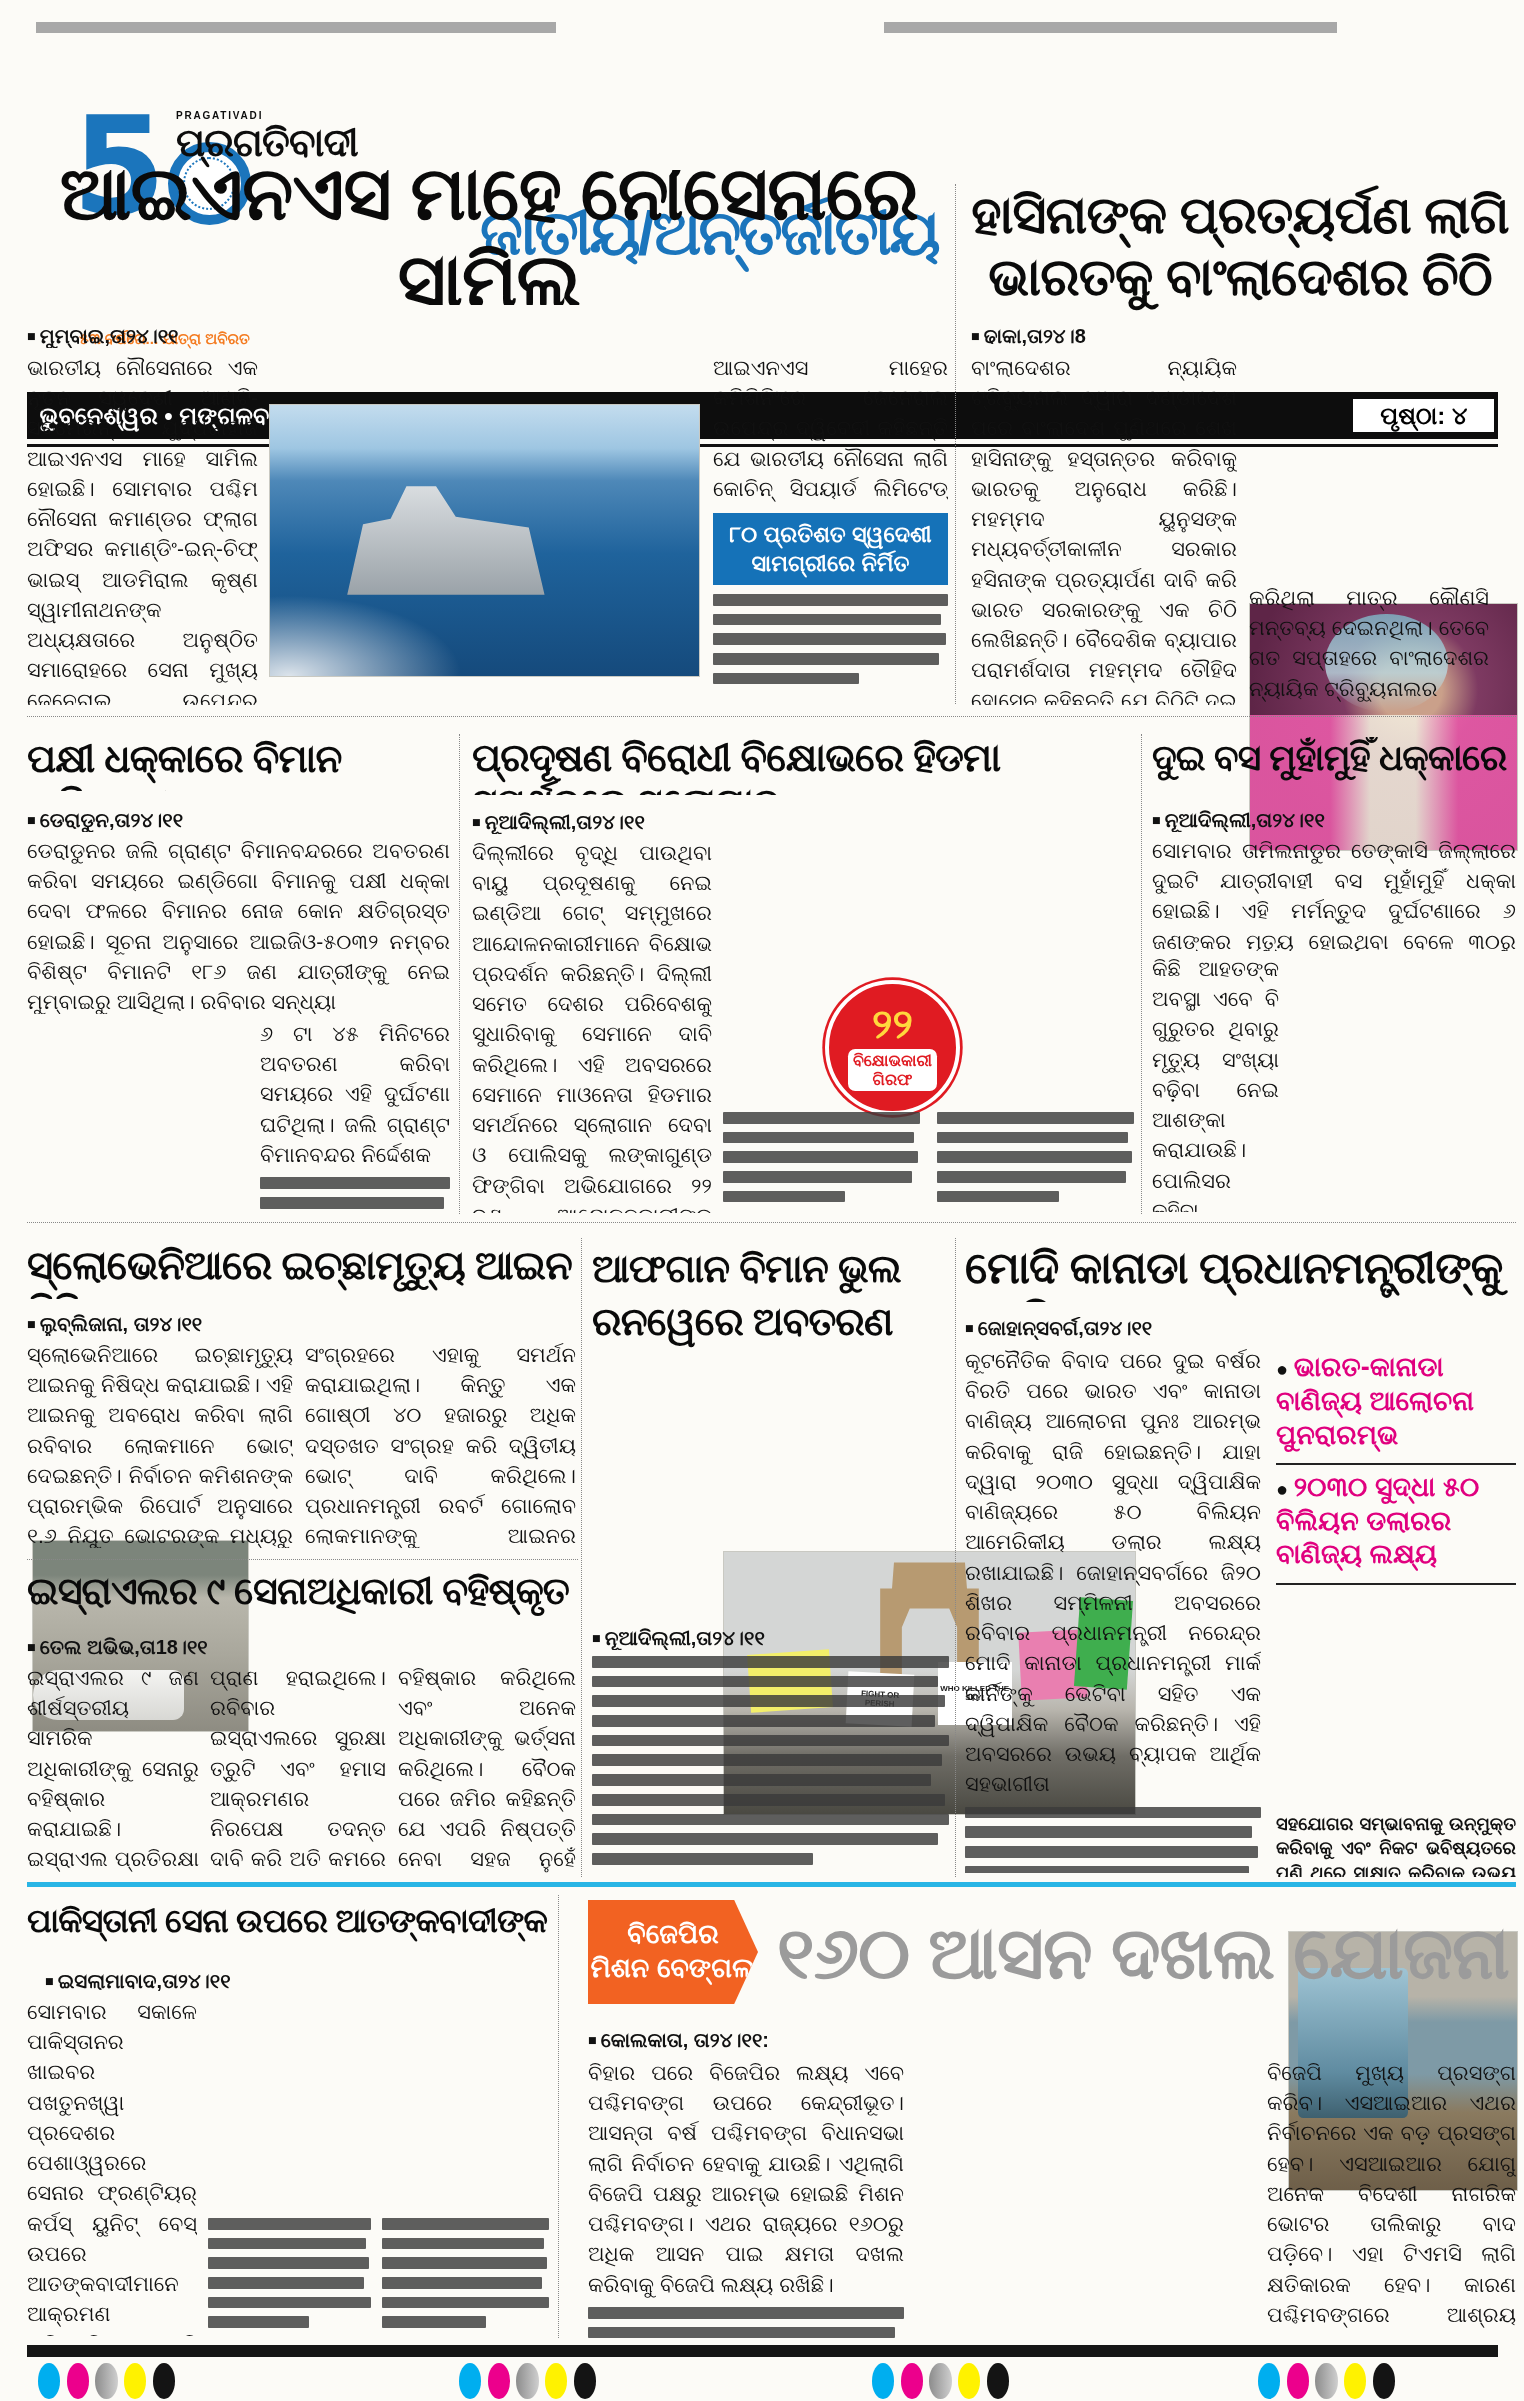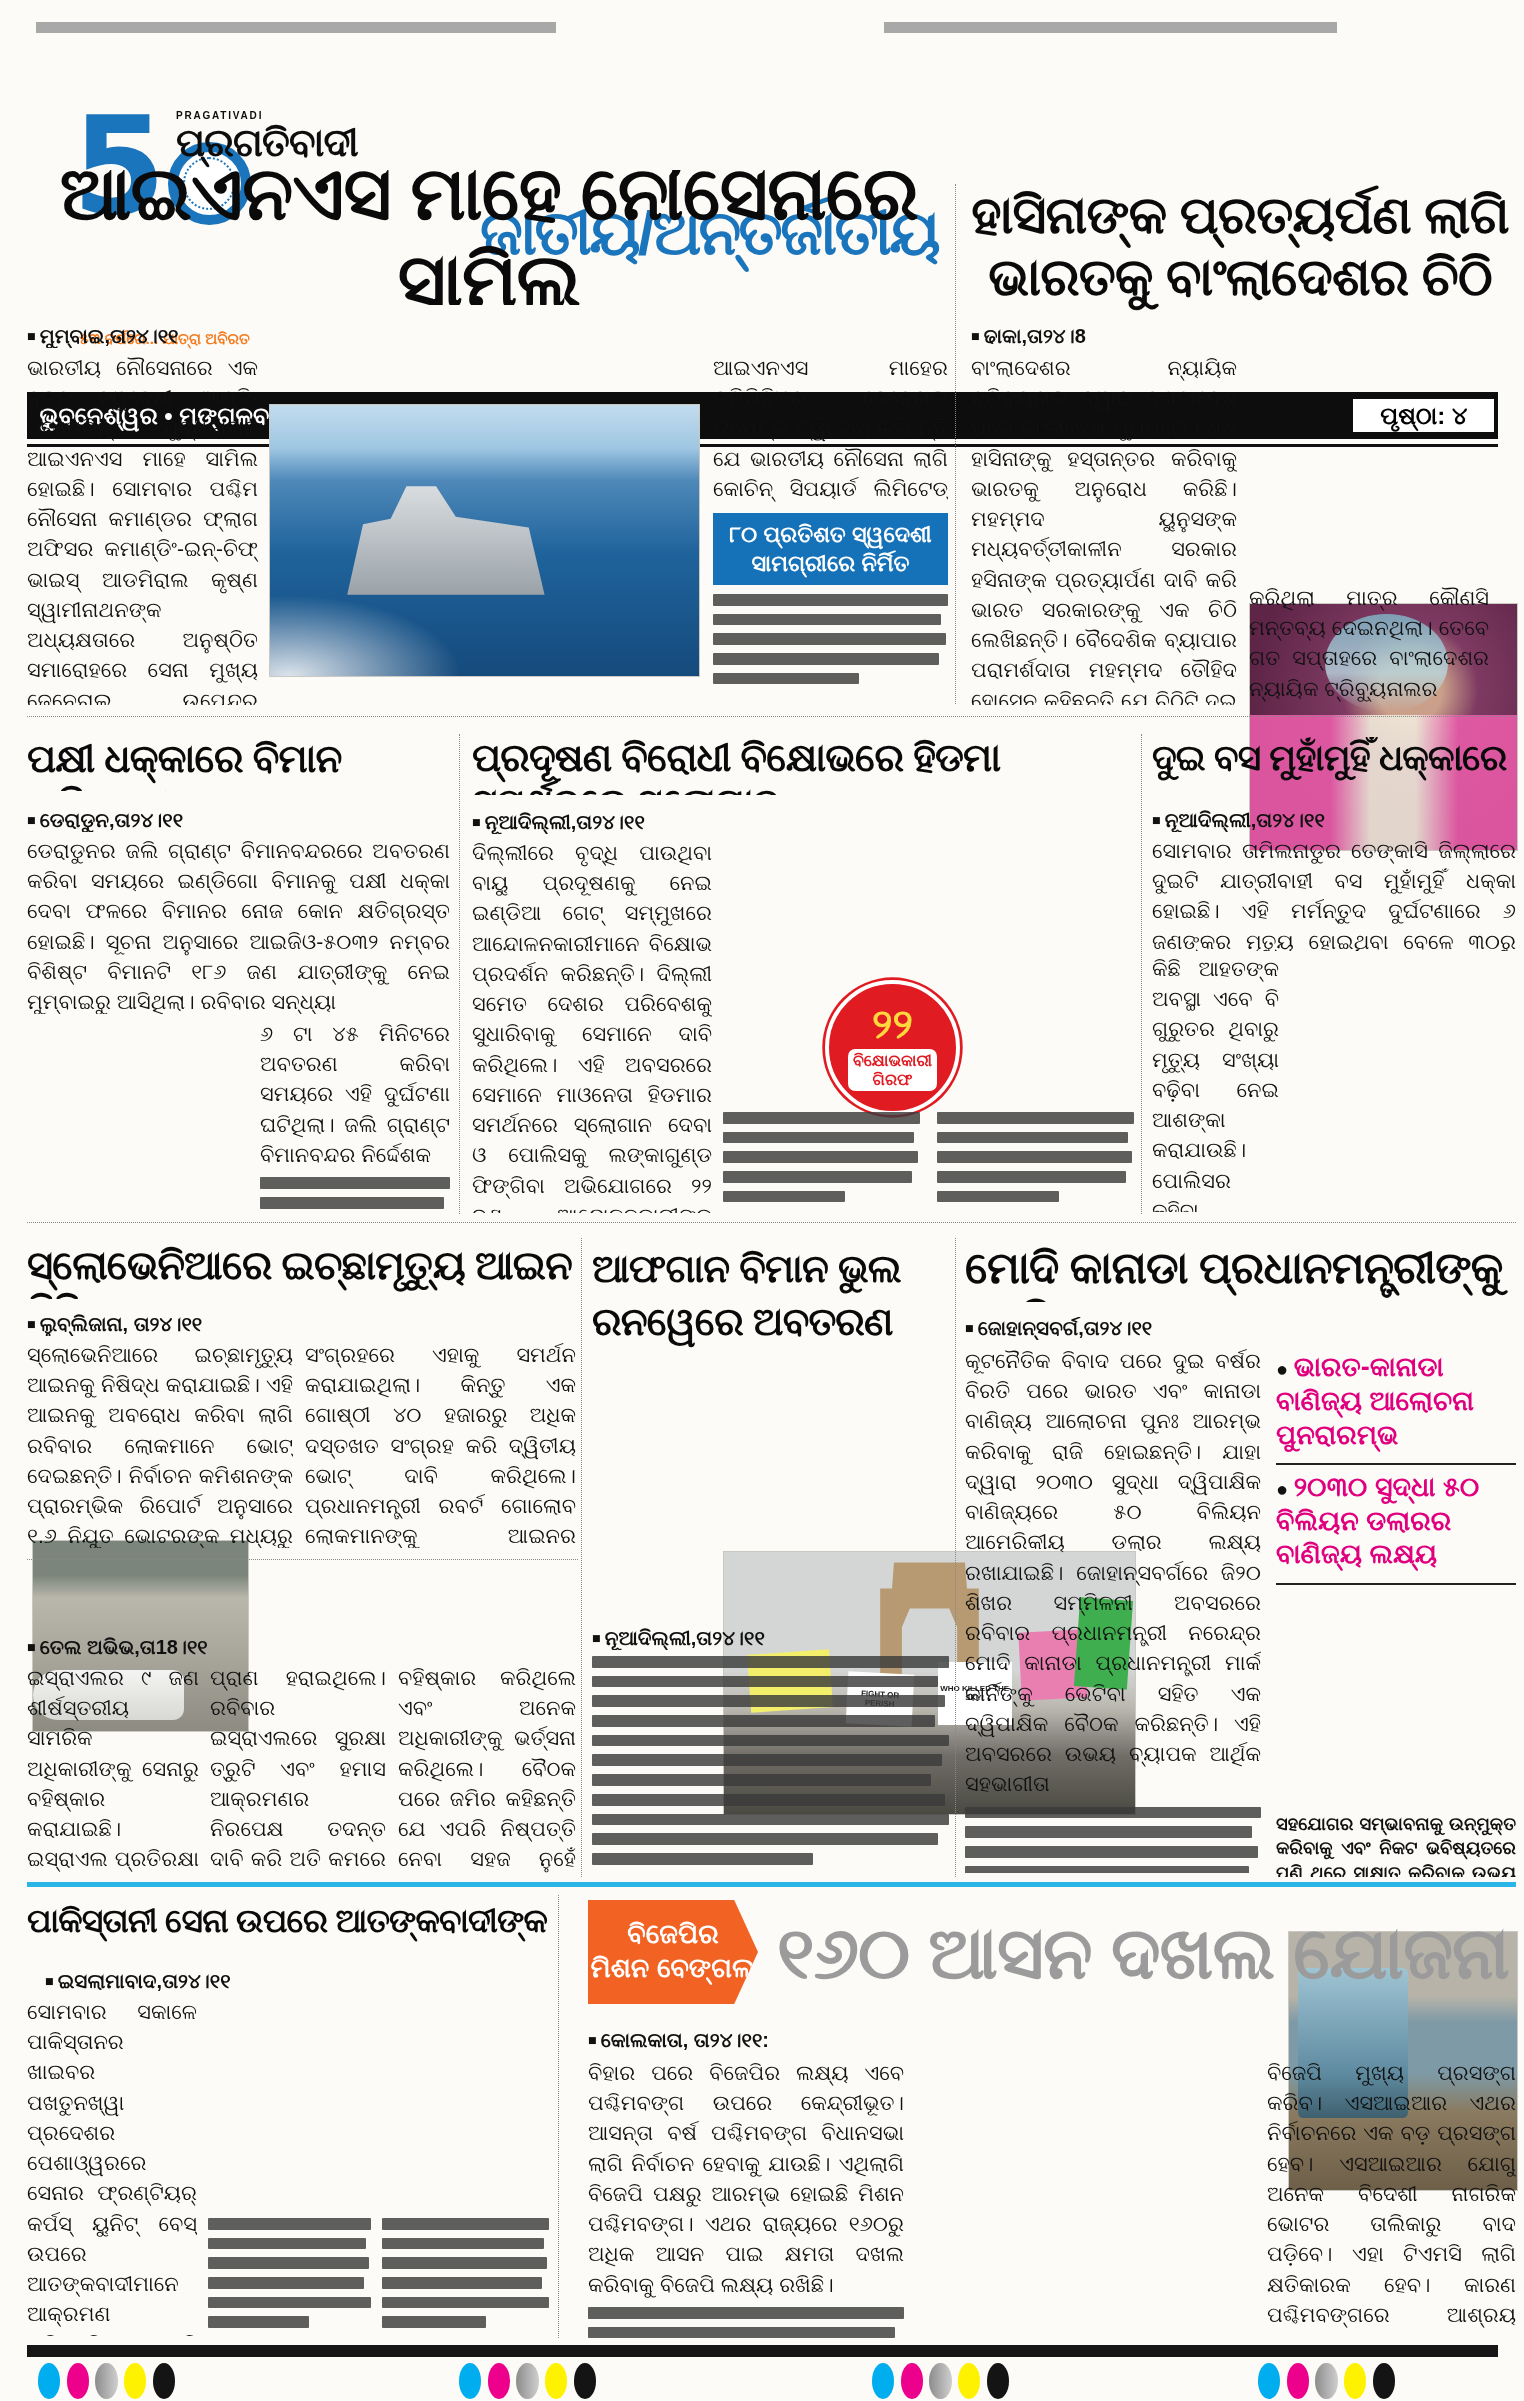--- a/index.html
+++ b/index.html
@@ -219,20 +219,21 @@
   <div class="abs vdot" style="left:581px;top:1238px;height:639px"></div>
   <div class="abs vdot" style="left:955px;top:1238px;height:639px"></div>
 
   <div class="abs hl" style="left:27px;top:1243px;width:551px;height:56px;font-size:40px">ସ୍ଲୋଭେନିଆରେ ଇଚ୍ଛାମୃତ୍ୟୁ ଆଇନ ନିଷିଦ୍ଧ</div>
   <div class="abs dateline" style="left:27px;top:1313px;width:296px">ଲୁବ୍ଲିଜାନା, ତା୨୪।୧୧</div>
   <div class="abs bodytx col" style="left:27px;top:1340px;width:266px;height:208px">ସ୍ଲୋଭେନିଆରେ ଇଚ୍ଛାମୃତ୍ୟୁ ଆଇନକୁ ନିଷିଦ୍ଧ କରାଯାଇଛି। ଏହି ଆଇନକୁ ଅବରୋଧ କରିବା ଲାଗି ରବିବାର ଲୋକମାନେ ଭୋଟ୍ ଦେଇଛନ୍ତି। ନିର୍ବାଚନ କମିଶନଙ୍କ ପ୍ରାରମ୍ଭିକ ରିପୋର୍ଟ ଅନୁସାରେ ୧.୬ ନିଯୁତ ଭୋଟରଙ୍କ ମଧ୍ୟରୁ ୫୩% ଏହି ଆଇନ ବିରୁଦ୍ଧରେ ଭୋଟ୍ ଦେଇଛନ୍ତି। ଏବେ ଏହି ଆଇନ ଗୋଟିଏ ବର୍ଷ ଲାଗି ସ୍ଥଗିତ ରହିବ। ଜୁଲାଇ ମାସରେ ସ୍ଲୋଭେନିଆର ସଂସଦରେ ଇଚ୍ଛାମୃତ୍ୟୁ ଆଇନ ଗୃହୀତ ହୋଇଥିଲା। ଏହି ଆଇନ ଅସହ୍ୟ ଯନ୍ତ୍ରଣା ଭୋଗୁଥିବା ରୋଗୀମାନଙ୍କୁ ଚିକିତ୍ସା ସହାୟତାରେ ଜୀବନ ସମାପ୍ତ କରିବାକୁ ଅନୁମତି ଦିଏ। ପୂର୍ବରୁ ୨୦୨୪ ମସିହାରେ ଅନୁଷ୍ଠିତ ଏକ ଜନମତ</div>
   <div class="abs bodytx col" style="left:305px;top:1340px;width:271px;height:208px">ସଂଗ୍ରହରେ ଏହାକୁ ସମର୍ଥନ କରାଯାଇଥିଲା। କିନ୍ତୁ ଏକ ଗୋଷ୍ଠୀ ୪୦ ହଜାରରୁ ଅଧିକ ଦସ୍ତଖତ ସଂଗ୍ରହ କରି ଦ୍ୱିତୀୟ ଭୋଟ୍ ଦାବି କରିଥିଲେ। ପ୍ରଧାନମନ୍ତ୍ରୀ ରବର୍ଟ ଗୋଲୋବ ଲୋକମାନଙ୍କୁ ଆଇନର ସମର୍ଥନରେ ଭୋଟ୍ ଦେବାକୁ ଅନୁରୋଧ କରି କହିଥିଲେ ଯେ ପ୍ରତ୍ୟେକ ବ୍ୟକ୍ତି ସମ୍ମାନର ସହିତ ନିଜ ଜୀବନକୁ ଶେଷ କରିବାର ବାଛିବାର ଅଧିକାର ରହିବା ଉଚିତ। ୟୁରୋପର ଅନେକ ଦେଶରେ ଇଚ୍ଛାମୃତ୍ୟୁ ଆଇନ କାର୍ଯ୍ୟକାରୀ ହେଉଛି। ଅଷ୍ଟ୍ରିଆ, ବେଲଜିୟମ, ନେଦରଲ୍ୟାଣ୍ଡ ଏବଂ ସ୍ୱିଜରଲାଣ୍ଡରେ ମାରାତ୍ମକ ରୋଗରେ ପୀଡିତ ରୋଗୀମାନଙ୍କୁ ଜୀବନ ସମାପ୍ତ କରିବା ଲାଗି ଚିକିତ୍ସା ସହାୟତା ମିଳିଥାଏ। ତେବେ ଅନେକ ଦେଶରେ ଏହାକୁ ଏକ ଅପରାଧ ବୋଲି ବିବେଚନା କରାଯାଏ।</div>
 
   <div class="abs hdot" style="left:27px;top:1559px;width:551px"></div>
 
+  <div class="abs hl" style="left:27px;top:1570px;width:551px;height:52px;font-size:38px">ଇସ୍ରାଏଲର ୯ ସେନାଅଧିକାରୀ ବହିଷ୍କୃତ</div>
   <div class="abs dateline" style="left:27px;top:1636px;width:296px">ତେଲ ଅଭିଭ,ତା18।୧୧</div>
   <div class="abs bodytx col" style="left:27px;top:1663px;width:172px;height:213px">ଇସ୍ରାଏଲର ୯ ଜଣ ଶୀର୍ଷସ୍ତରୀୟ ସାମରିକ ଅଧିକାରୀଙ୍କୁ ସେନାରୁ ବହିଷ୍କାର କରାଯାଇଛି। ଇସ୍ରାଏଲ ପ୍ରତିରକ୍ଷା ବାହିନୀ (ଆଇଡିଏଫ) ମୁଖ୍ୟ ଲେଫ୍ଟନାଣ୍ଟ ଜେନେରାଲ ଇୟାଲ ଜମିର କହିଛନ୍ତି ଯେ ଏହି ଅଧିକାରୀମାନେ ୨୦୨୩ ଅକ୍ଟୋବର ୭ ରେ ହମାସର ଏକ ଆକ୍ରମଣକୁ ରୋକିବାରେ ବିଫଳ ହୋଇଥିଲେ। ଏଥିରେ ୧,୨୦୦ ରୁ ଅଧିକ ଇସ୍ରାଏଲୀ</div>
   <div class="abs bodytx col" style="left:210px;top:1663px;width:176px;height:213px">ପ୍ରାଣ ହରାଇଥିଲେ। ରବିବାର ଇସ୍ରାଏଲରେ ସୁରକ୍ଷା ତ୍ରୁଟି ଏବଂ ହମାସ ଆକ୍ରମଣର ନିରପେକ୍ଷ ତଦନ୍ତ ଦାବି କରି ଅତି କମରେ ୫ ଲକ୍ଷ ଲୋକ ପ୍ରତିବାଦରେ ଅଂଶଗ୍ରହଣ କରିଥିଲେ। ଅଧିକାରୀମାନଙ୍କୁ ବହିଷ୍କାର କରିବା ଲାଗି ସରକାରଙ୍କ ଉପରେ ଚାପ ପକାଇଥିଲେ। ପରେ ଆଇଡିଏଫ ମୁଖ୍ୟ ଅଧିକାରୀମାନଙ୍କ ଏକ ବୈଠକରେ ସେମାନଙ୍କୁ</div>
   <div class="abs bodytx col" style="left:398px;top:1663px;width:178px;height:213px">ବହିଷ୍କାର କରିଥିଲେ ଏବଂ ଅନେକ ଅଧିକାରୀଙ୍କୁ ଭର୍ତ୍ସନା କରିଥିଲେ। ବୈଠକ ପରେ ଜମିର କହିଛନ୍ତି ଯେ ଏପରି ନିଷ୍ପତ୍ତି ନେବା ସହଜ ନୁହେଁ ମାତ୍ର ଦାୟିତ୍ୱ ନିର୍ବାହ କରିବା ମୋର କର୍ତ୍ତବ୍ୟ। ଏହି ନିଷ୍ପତ୍ତିଗୁଡ଼ିକ ନିଜସ୍ୱ ନୁହେଁ ବରଂ କମାଣ୍ଡର ଭାବରେ ନିଆଯାଇଛି। ବିଶେଷଜ୍ଞଙ୍କ ତଦନ୍ତ ରିପୋର୍ଟ ଆଧାରରେ କମାଣ୍ଡରମାନଙ୍କ ବିରୁଦ୍ଧରେ ମଧ୍ୟ ନିଷ୍ପତ୍ତି ନିଆଯିବ।</div>
 
   <div class="abs hl" style="left:592px;top:1243px;width:357px;height:115px;font-size:39px;line-height:1.35">
     <span>ଆଫଗାନ ବିମାନ ଭୁଲ</span><br><span>ରନୱେରେ ଅବତରଣ କଲା</span>
   </div>
 
   <div class="abs dateline" style="left:592px;top:1627px;width:296px">ନୂଆଦିଲ୍ଲୀ,ତା୨୪।୧୧</div>

